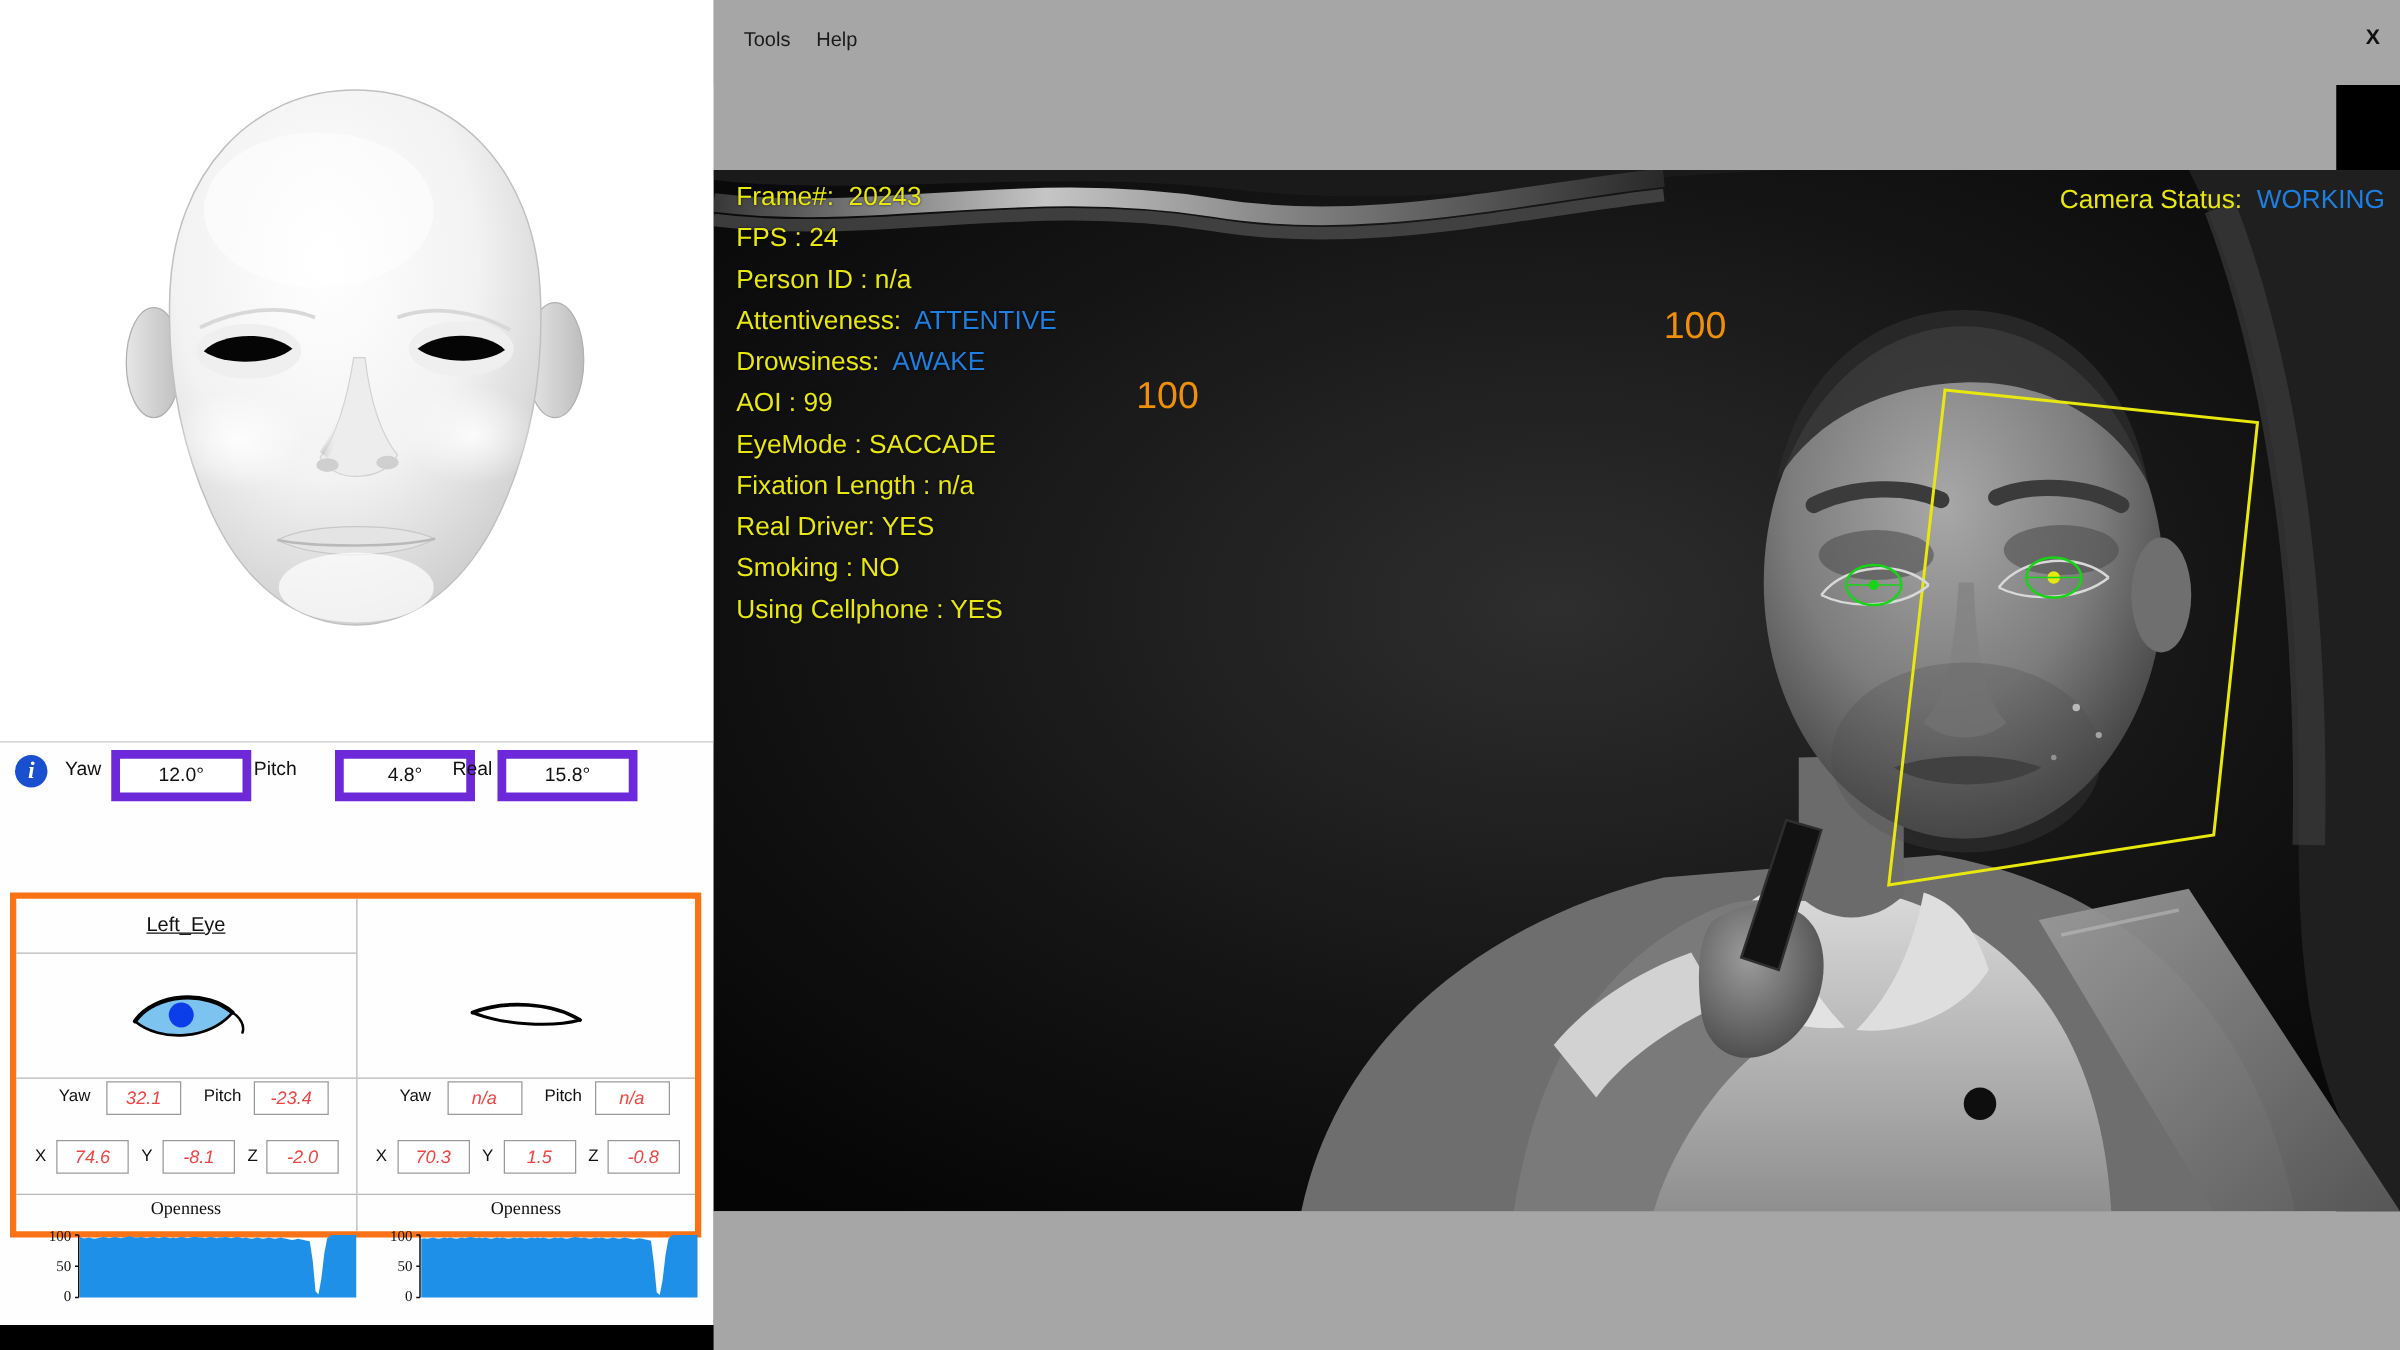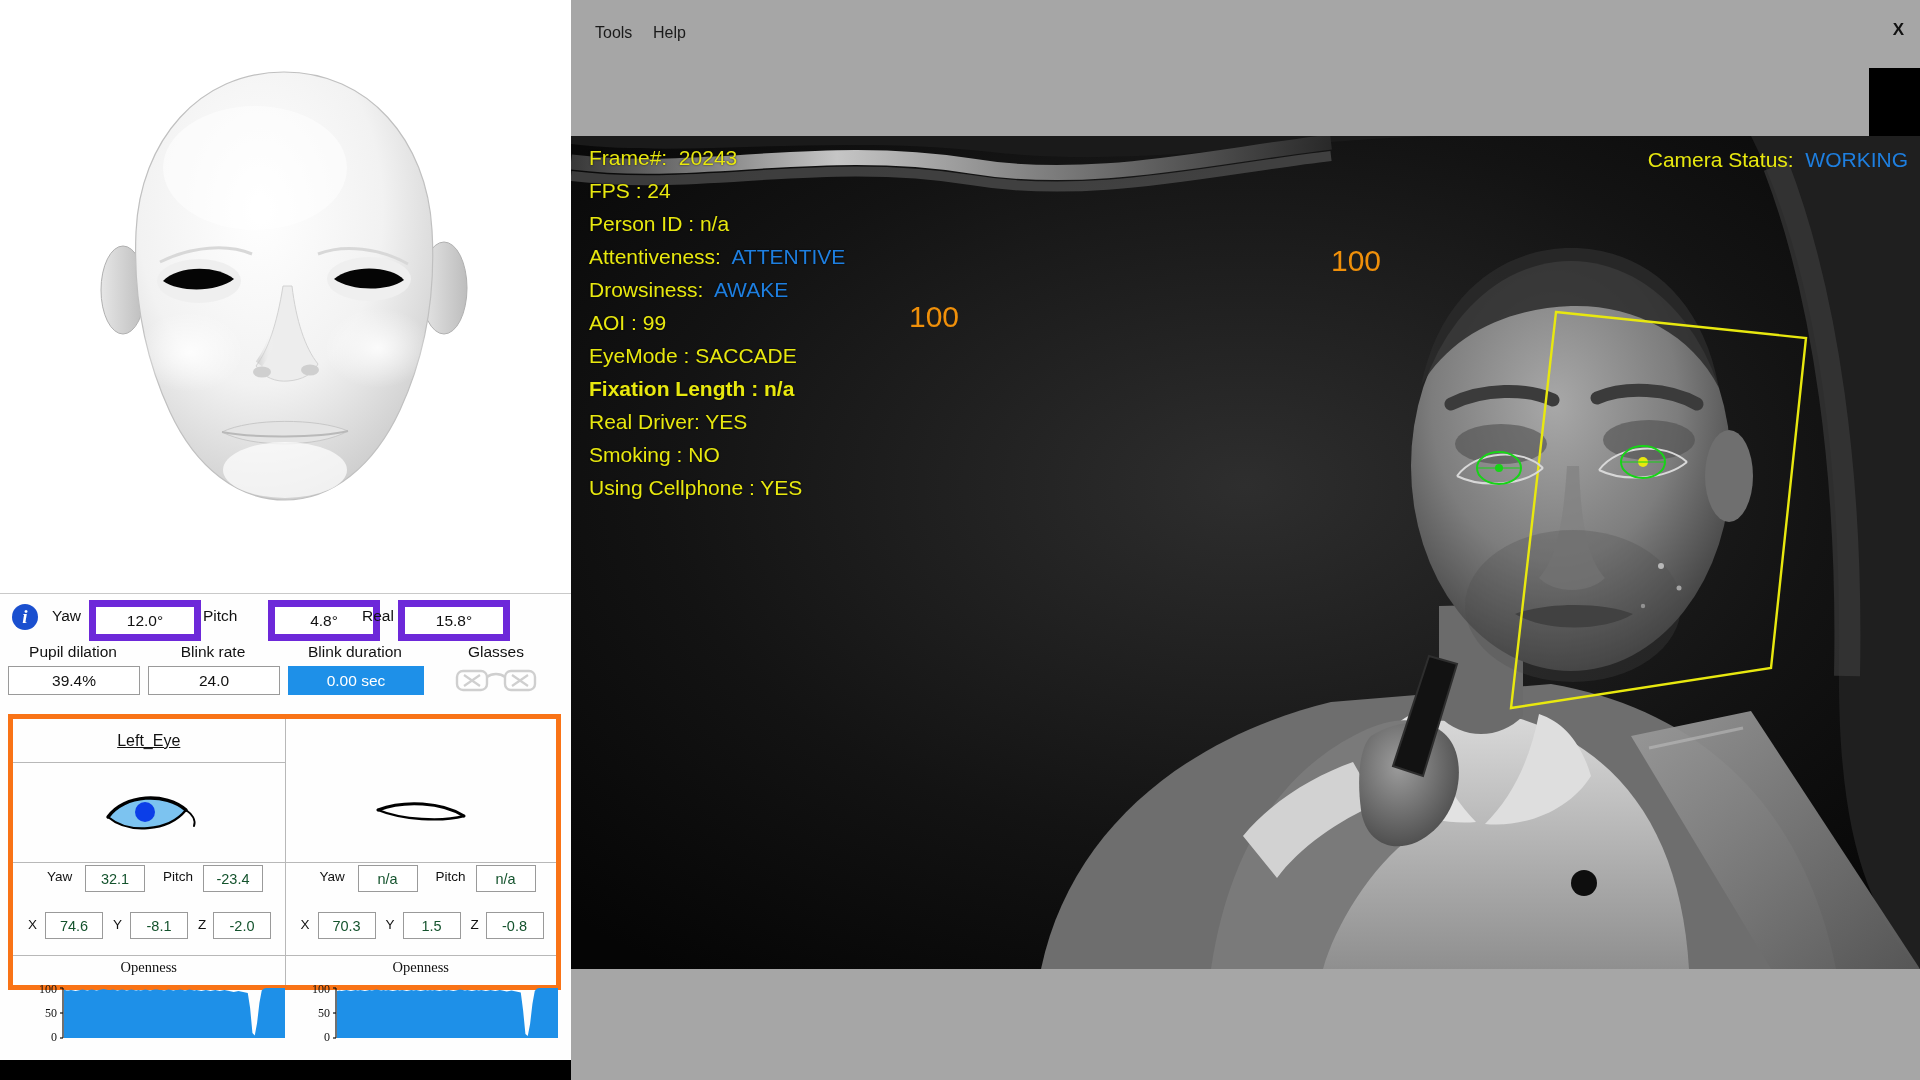--- a/index.html
+++ b/index.html
@@ -61,21 +61,21 @@
     border-bottom:1px solid #b8b8b8;box-sizing:border-box;
     display:flex;align-items:center;justify-content:center;
   }
   .eye-hdr span{font-size:16px;color:#111;text-decoration:underline;}
   .eye-glyph{position:absolute;left:0;top:44px;width:100%;height:100px;
     border-bottom:1px solid #b8b8b8;box-sizing:border-box;
     display:flex;align-items:center;justify-content:center;}
   .eye-vals{position:absolute;left:0;top:144px;width:100%;height:92px;}
   .ev-label{position:absolute;font-size:13.5px;color:#111;}
   .ev-box{position:absolute;height:25px;border:1px solid #9a9a9a;background:#fff;
-    display:flex;align-items:center;justify-content:center;font-size:14.5px;color:#14532d;}
+    display:flex;align-items:center;justify-content:center;font-size:14.5px;color:#ef4444;font-style:italic;}
   .openness-wrap{position:absolute;left:0;top:236px;width:100%;height:98px;
     border-top:1px solid #b8b8b8;box-sizing:border-box;}
   .openness-title{width:100%;text-align:center;font-size:14.5px;color:#111;
     font-family:"Liberation Serif",serif;margin-top:3px;}
   .openness-chart{position:relative;width:100%;height:72px;}
   .openness-chart svg{position:absolute;left:0;top:0;}
 
   
   #right-panel{position:absolute;left:571px;top:0;width:1298px;height:1080px;background:#a6a6a6;}
   #menubar{position:absolute;left:0;top:0;width:1349px;height:68px;background:#a6a6a6;}
@@ -178,39 +178,20 @@
     <div id="headpose-row">
       <div class="info-badge">i</div>
       <div class="hp-label" style="left:52px;">Yaw</div>
       <div class="hp-box" style="left:89px;width:98px;">12.0°</div>
       <div class="hp-label" style="left:203px;">Pitch</div>
       <div class="hp-box" style="left:236px;width:98px;margin-left:32px;">4.8°</div>
       <div class="hp-label" style="left:362px;">Real</div>
       <div class="hp-box" style="left:398px;width:98px;">15.8°</div>
     </div>
 
-    <div id="metrics-row">
-      <div class="m-label" style="left:8px;width:130px;">Pupil dilation</div>
-      <div class="m-box" style="left:8px;width:130px;">39.4%</div>
-
-      <div class="m-label" style="left:148px;width:130px;">Blink rate</div>
-      <div class="m-box" style="left:148px;width:130px;">24.0</div>
-
-      <div class="m-label" style="left:288px;width:134px;">Blink duration</div>
-      <div class="m-box hl" style="left:288px;width:134px;">0.00 sec</div>
-
-      <div class="m-label" style="left:440px;width:112px;">Glasses</div>
-      <svg id="glasses-icon" viewBox="0 0 82 30">
-        <rect x="2" y="6" width="30" height="19" rx="6" fill="none" stroke="#cfcfcf" stroke-width="2.4"></rect>
-        <rect x="50" y="6" width="30" height="19" rx="6" fill="none" stroke="#cfcfcf" stroke-width="2.4"></rect>
-        <path d="M32 12 C 37 8 45 8 50 12" fill="none" stroke="#cfcfcf" stroke-width="2.4"></path>
-        <path d="M9 10 L 25 21 M25 10 L 9 21" stroke="#cfcfcf" stroke-width="2.2"></path>
-        <path d="M57 10 L 73 21 M73 10 L 57 21" stroke="#cfcfcf" stroke-width="2.2"></path>
-      </svg>
-    </div>
 
     <div id="eye-table">
 
       <div class="eye-col">
         <div class="eye-hdr">
           <span>Left_Eye</span>
         </div>
         <div class="eye-glyph">
           <svg width="110" height="58" viewBox="0 0 110 58">
             <path d="M14 33 C 30 10 72 8 92 26 C 74 48 34 50 14 33 Z" fill="#7cc3f0"></path>
@@ -425,21 +406,21 @@
           <span class="val-blue">AWAKE</span>
         </div>
         <div class="hud-line" style="top:175px;">
           <span>AOI :</span>
           <span>99</span>
         </div>
         <div class="hud-line" style="top:208px;">
           <span>EyeMode :</span>
           <span>SACCADE</span>
         </div>
-        <div class="hud-line" style="top:241px;font-weight:bold;">
+        <div class="hud-line" style="top:241px;">
           <span>Fixation Length :</span>
           <span>n/a</span>
         </div>
         <div class="hud-line" style="top:274px;">
           <span>Real Driver:</span>
           <span>YES</span>
         </div>
         <div class="hud-line" style="top:307px;">
           <span>Smoking :</span>
           <span>NO</span>

